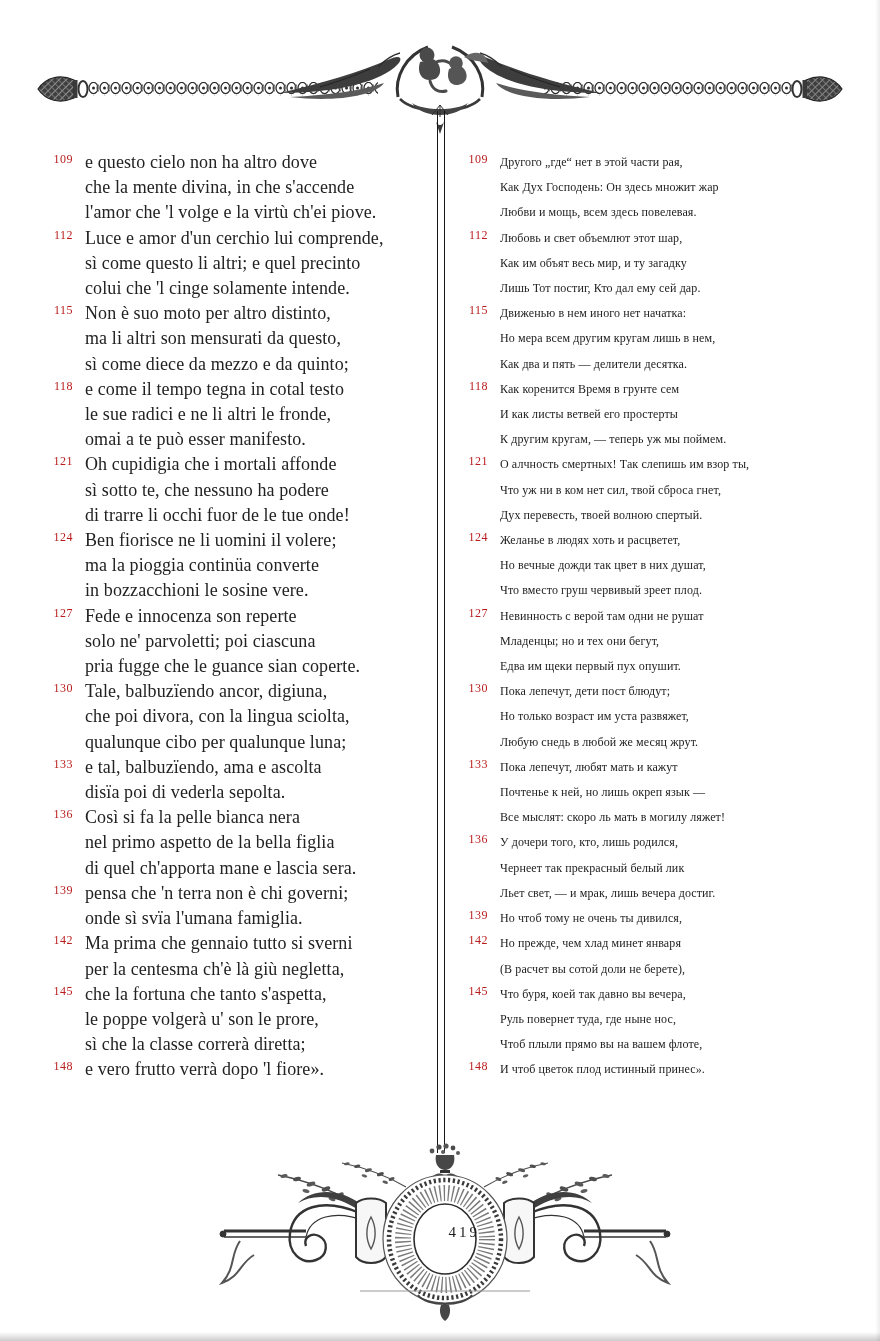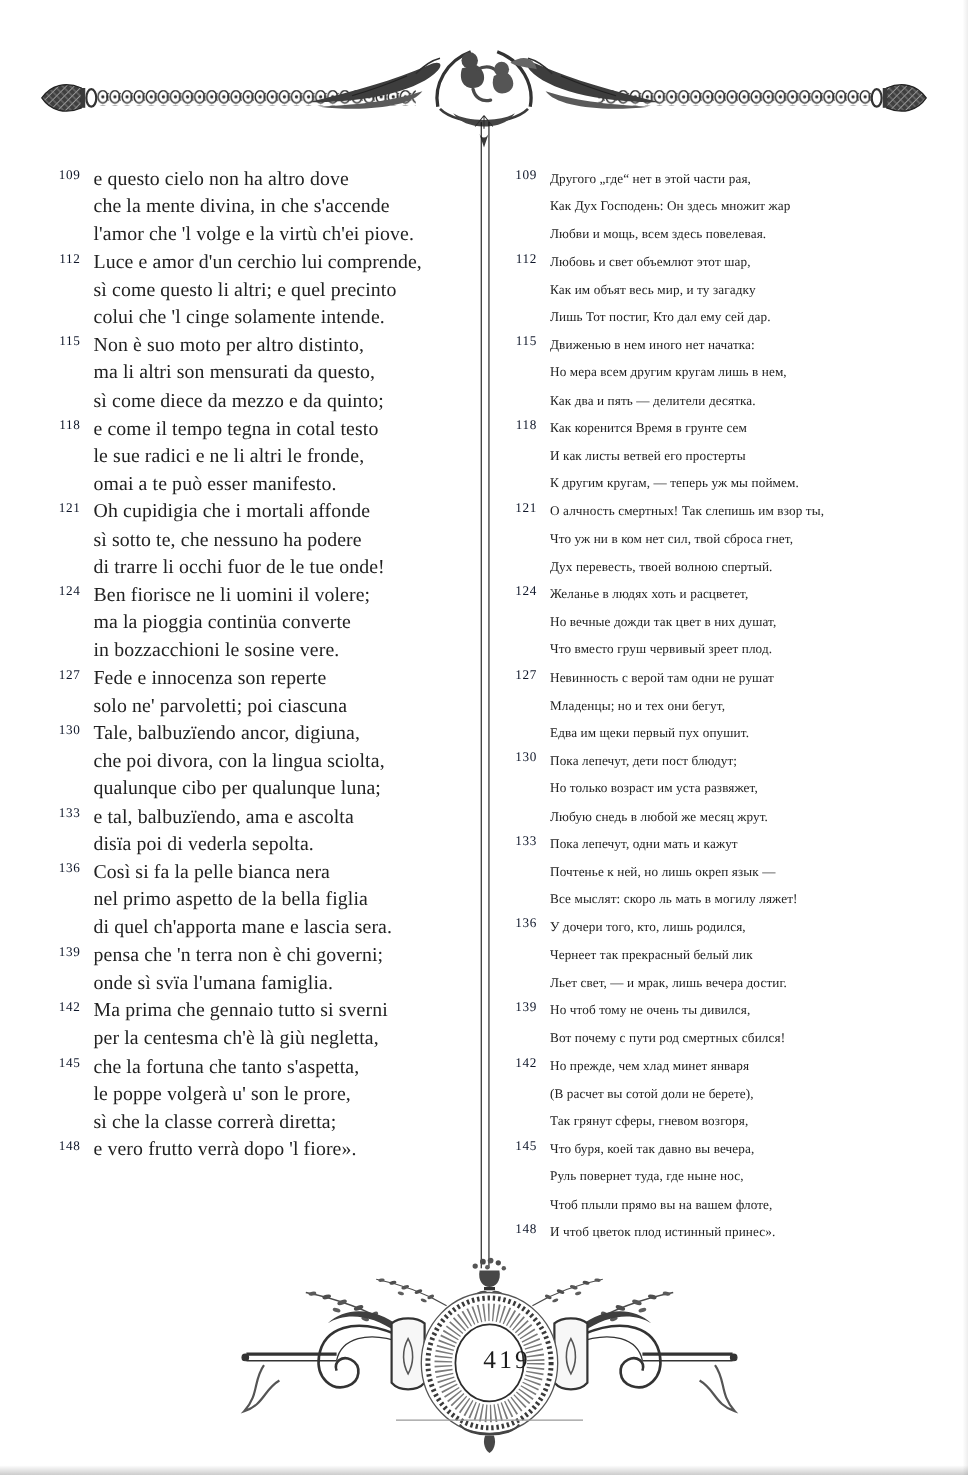--- a/index.html
+++ b/index.html
@@ -26,27 +26,27 @@
   .column-left  { left:85px;  width:350px; }
   .column-right { left:500px; width:375px; }
   .tercet { position:relative; }
   .vline {
     font-size:18px; line-height:25.2px; white-space:nowrap;
     letter-spacing:0.1px; color:#222;
   }
   .column-right .vline { font-size:12px; }
   .verse-num {
     position:absolute; left:-40px; top:2px; width:28px; text-align:right;
-    font-size:12px; letter-spacing:0.5px; color:#0f172a;
+    font-size:12px; letter-spacing:0.5px; color:#b91c1c;
   }
 
   
   .page-number {
-    position:absolute; left:426px; top:1224px; width:70px; height:28px;
-    text-align:center; font-size:23px; letter-spacing:3px; color:#1c1c1c;
+    position:absolute; left:410px; top:1224px; width:70px; height:28px;
+    text-align:right; font-size:15px; letter-spacing:3px; color:#1c1c1c;
   }
 
   
   .edge-bottom { position:absolute; left:0; right:0; bottom:0; height:9px;
     background:linear-gradient(to bottom, rgba(0,0,0,0), rgba(0,0,0,0.20)); }
   .edge-right { position:absolute; top:0; right:0; bottom:0; width:5px;
     background:linear-gradient(to right, rgba(0,0,0,0), rgba(0,0,0,0.07)); }
 </style>
 </head>
 <body>
@@ -169,20 +169,21 @@
             <div class="vline">ma la pioggia continüa converte</div>
             <div class="vline">in bozzacchioni le sosine vere.</div>
           </div>
   </div>
 
   <div class="tercet">
     <span class="verse-num">127</span>
     <div class="verse-lines">
             <div class="vline">Fede e innocenza son reperte</div>
             <div class="vline">solo ne' parvoletti; poi ciascuna</div>
+            <div class="vline">pria fugge che le guance sian coperte.</div>
           </div>
   </div>
 
   <div class="tercet">
     <span class="verse-num">130</span>
     <div class="verse-lines">
             <div class="vline">Tale, balbuzïendo ancor, digiuna,</div>
             <div class="vline">che poi divora, con la lingua sciolta,</div>
             <div class="vline">qualunque cibo per qualunque luna;</div>
           </div>
@@ -306,49 +307,47 @@
     <div class="verse-lines">
             <div class="vline">Пока лепечут, дети пост блюдут;</div>
             <div class="vline">Но только возраст им уста развяжет,</div>
             <div class="vline">Любую снедь в любой же месяц жрут.</div>
           </div>
   </div>
 
   <div class="tercet">
     <span class="verse-num">133</span>
     <div class="verse-lines">
-            <div class="vline">Пока лепечут, одни мать и кажут</div>
+            <div class="vline">Пока лепечут, любят мать и кажут</div>
             <div class="vline">Почтенье к ней, но лишь окреп язык —</div>
             <div class="vline">Все мыслят: скоро ль мать в могилу ляжет!</div>
           </div>
   </div>
 
   <div class="tercet">
     <span class="verse-num">136</span>
     <div class="verse-lines">
             <div class="vline">У дочери того, кто, лишь родился,</div>
             <div class="vline">Чернеет так прекрасный белый лик</div>
             <div class="vline">Льет свет, — и мрак, лишь вечера достиг.</div>
           </div>
   </div>
 
   <div class="tercet">
     <span class="verse-num">139</span>
     <div class="verse-lines">
             <div class="vline">Но чтоб тому не очень ты дивился,</div>
-            <div class="vline">Вот почему с пути род смертных сбился!</div>
           </div>
   </div>
 
   <div class="tercet">
     <span class="verse-num">142</span>
     <div class="verse-lines">
             <div class="vline">Но прежде, чем хлад минет января</div>
             <div class="vline">(В расчет вы сотой доли не берете),</div>
-            <div class="vline">Так грянут сферы, гневом возгоря,</div>
           </div>
   </div>
 
   <div class="tercet">
     <span class="verse-num">145</span>
     <div class="verse-lines">
             <div class="vline">Что буря, коей так давно вы вечера,</div>
             <div class="vline">Руль повернет туда, где ныне нос,</div>
             <div class="vline">Чтоб плыли прямо вы на вашем флоте,</div>
           </div>

